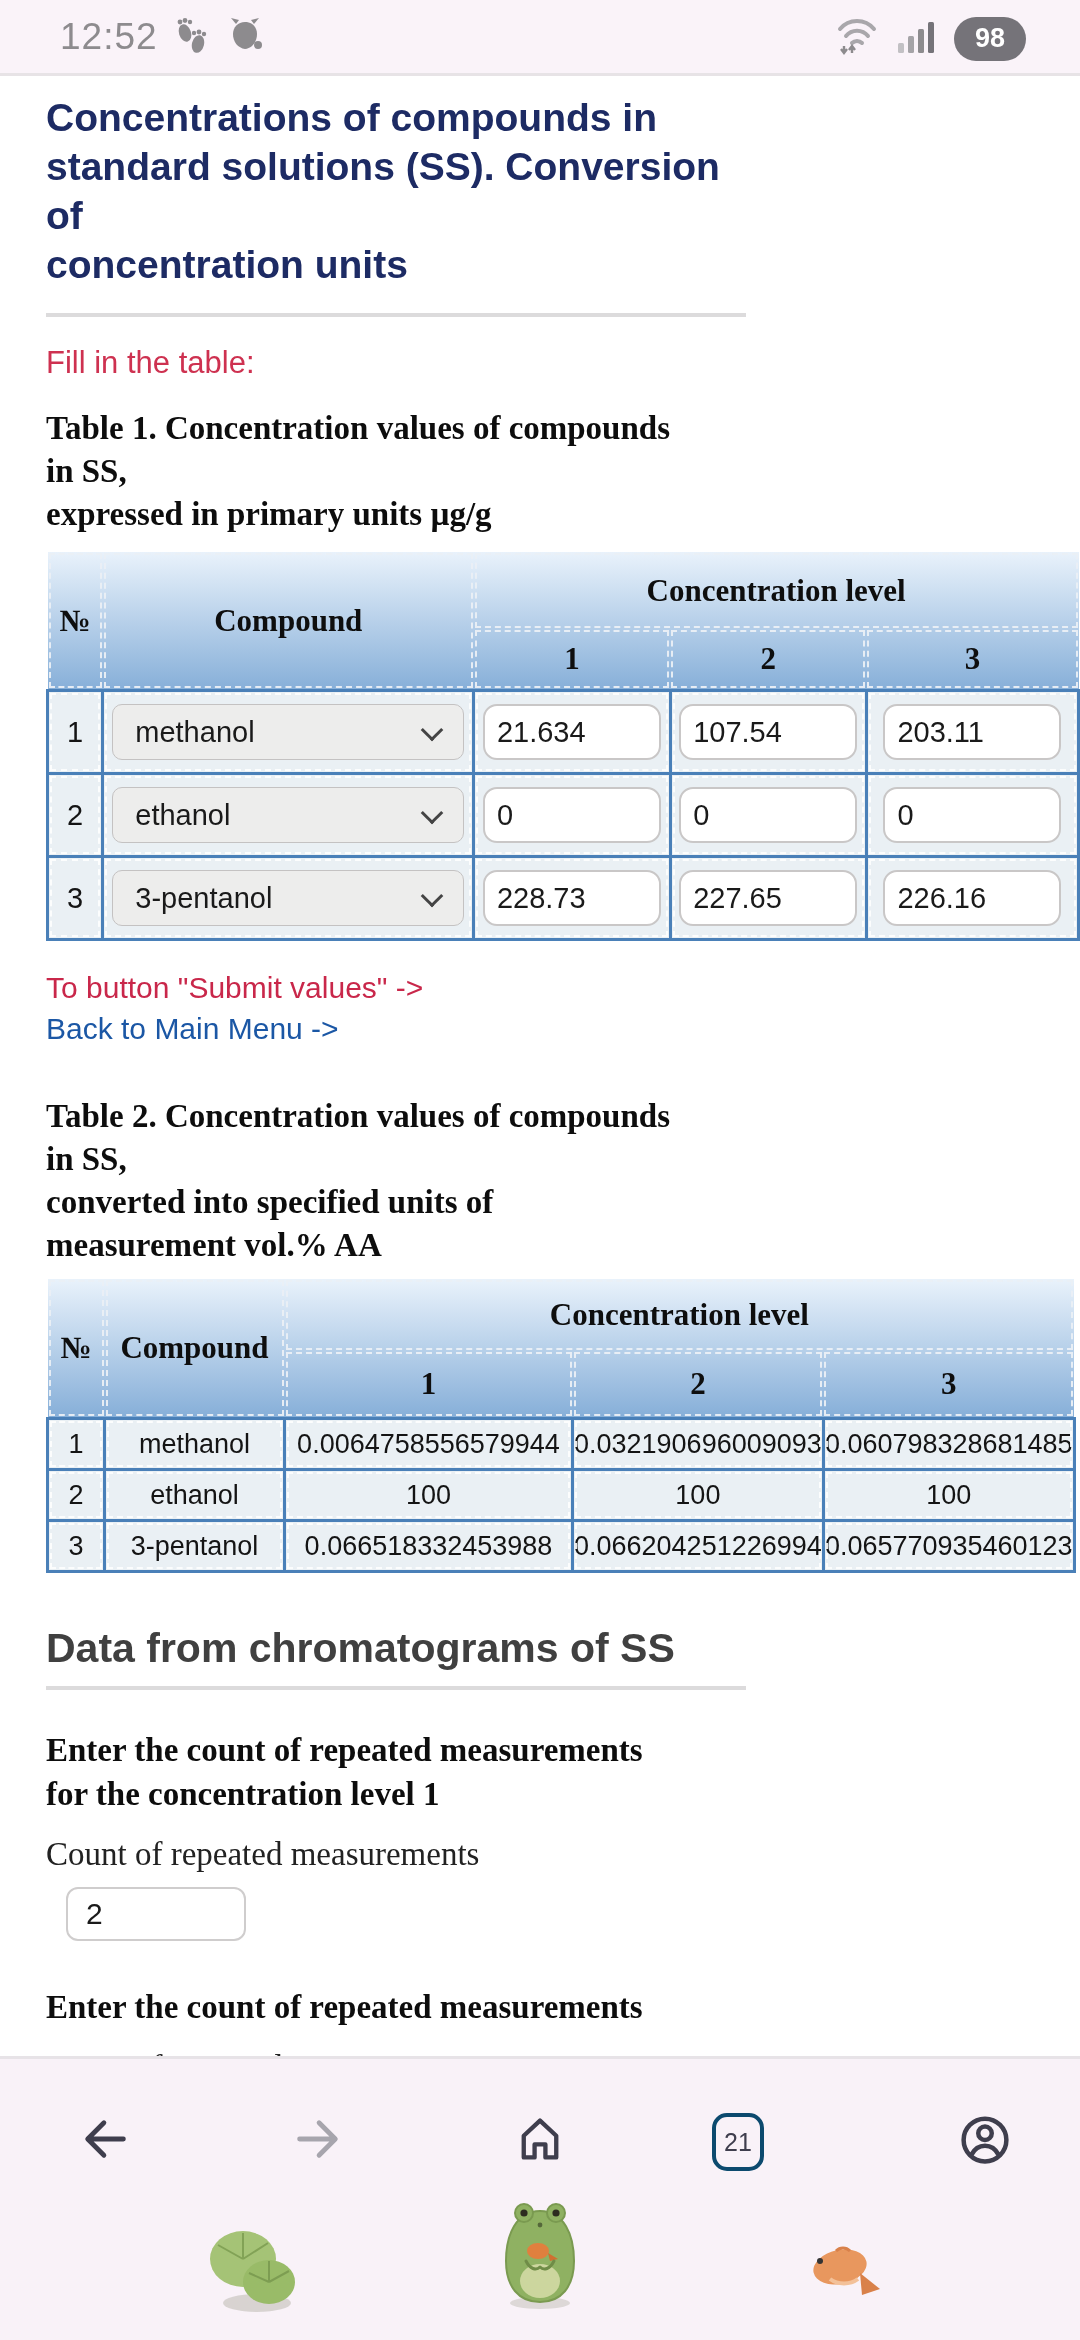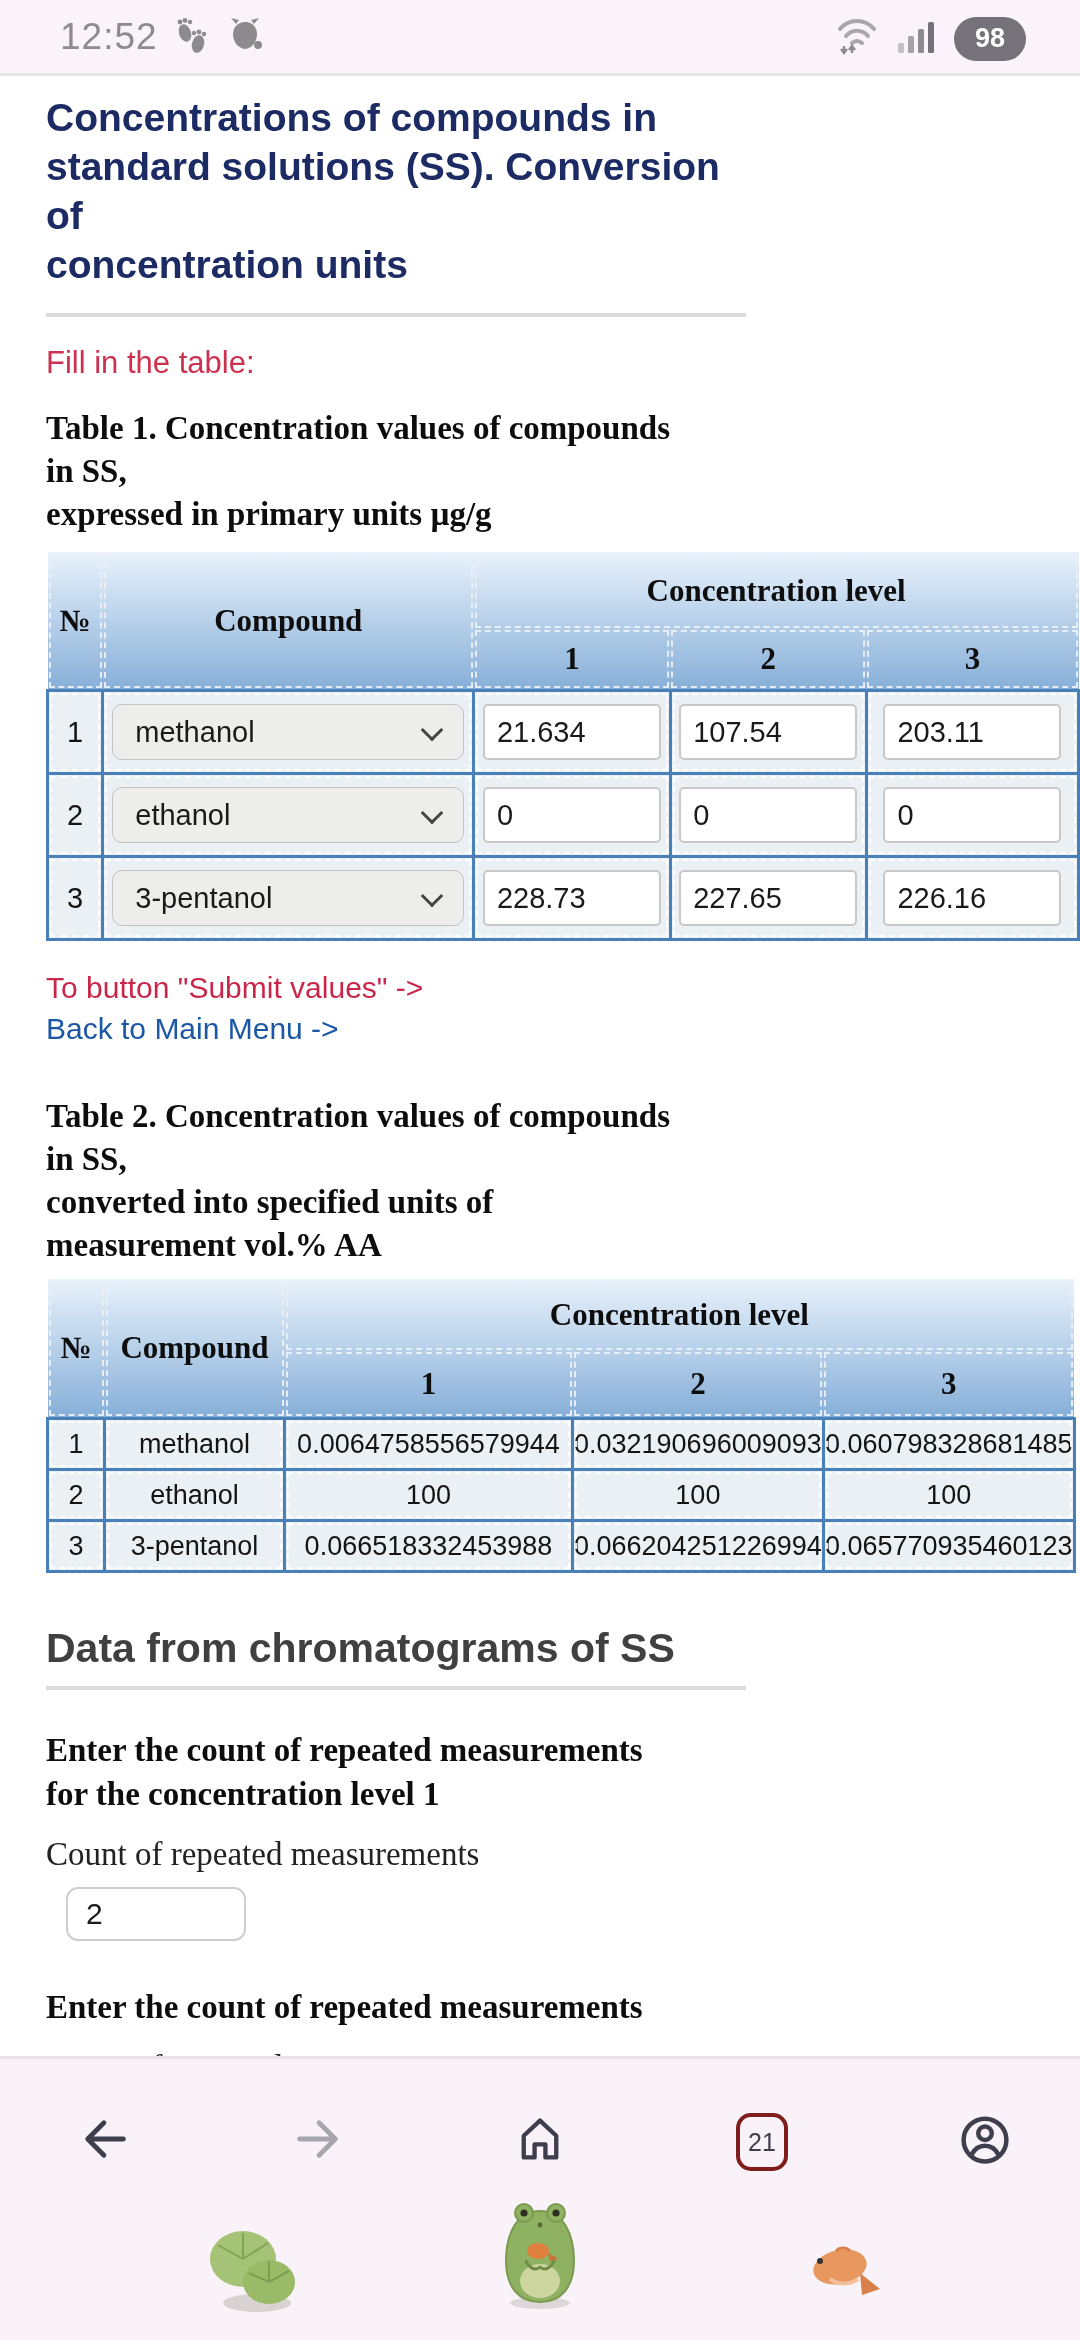--- a/index.html
+++ b/index.html
@@ -74,21 +74,21 @@
     background:#ededec;font-size:29px;color:#1a1a1a;padding:0 50px 0 22px;
     font-family:"Liberation Sans",sans-serif;
   }
   .selwrap .chev{
     position:absolute;right:24px;top:18px;width:13px;height:13px;
     border-right:3px solid #444;border-bottom:3px solid #444;
     transform:rotate(45deg);pointer-events:none;
   }
   .cellinput{
     position:relative;z-index:2;
-    width:178px;height:56px;box-sizing:border-box;border:2px solid #c9c7c7;border-radius:5px;
+    width:178px;height:56px;box-sizing:border-box;border:2px solid #c9c7c7;border-radius:14px;
     background:#ffffff;font-size:29px;color:#1a1a1a;padding:0 12px;
     font-family:"Liberation Sans",sans-serif;
   }
   
   .links{margin-top:26px;font-size:30px;line-height:41px;}
   .link-red{color:#c9274a;text-decoration:none;display:block;}
   .link-blue{color:#1b57a5;text-decoration:none;display:block;}
   
   .h2{margin-top:52px;color:#404040;font-size:41px;font-weight:bold;}
   .rule2{height:4px;background:#dcdbdc;width:700px;margin-top:14px;}
@@ -318,21 +318,21 @@
   <span class="navicon" style="left:292px;">
     <svg width="52" height="52" viewBox="0 0 24 24">
         <path d="M3.5 12 H19.5 M12.5 4.5 L20 12 L12.5 19.5" fill="none" stroke="#a7a5ad" stroke-width="2.2" stroke-linecap="round" stroke-linejoin="round"></path>
       </svg>
   </span>
   <span class="navicon" style="left:514px;">
     <svg width="52" height="52" viewBox="0 0 24 24">
         <path d="M4.5 10.5 L12 3.5 L19.5 10.5 V20.5 H14.5 V14.5 H9.5 V20.5 H4.5 Z" fill="none" stroke="#3f3e4d" stroke-width="2" stroke-linejoin="round"></path>
       </svg>
   </span>
-  <span class="navicon" style="left:736px;width:52px;height:58px;display:flex;align-items:center;justify-content:center;border:4px solid #7f1d1d;border-radius:15px;box-sizing:border-box;font-size:25px;color:#3f3e4d;">
+  <span class="navicon" style="left:712px;width:52px;height:58px;display:flex;align-items:center;justify-content:center;border:4px solid #0c4a6e;border-radius:15px;box-sizing:border-box;font-size:25px;color:#3f3e4d;">
     <span>21</span>
   </span>
   <span class="navicon" style="left:958px;">
     <svg width="54" height="54" viewBox="0 0 24 24">
       <circle cx="12" cy="12" r="9.5" fill="none" stroke="#3f3e4d" stroke-width="2"></circle>
       <circle cx="12" cy="9" r="3" fill="none" stroke="#3f3e4d" stroke-width="2"></circle>
       <path d="M6 18.5 C7.5 15.5 10 14.5 12 14.5 C14 14.5 16.5 15.5 18 18.5" fill="none" stroke="#3f3e4d" stroke-width="2"></path>
     </svg>
   </span>
 

